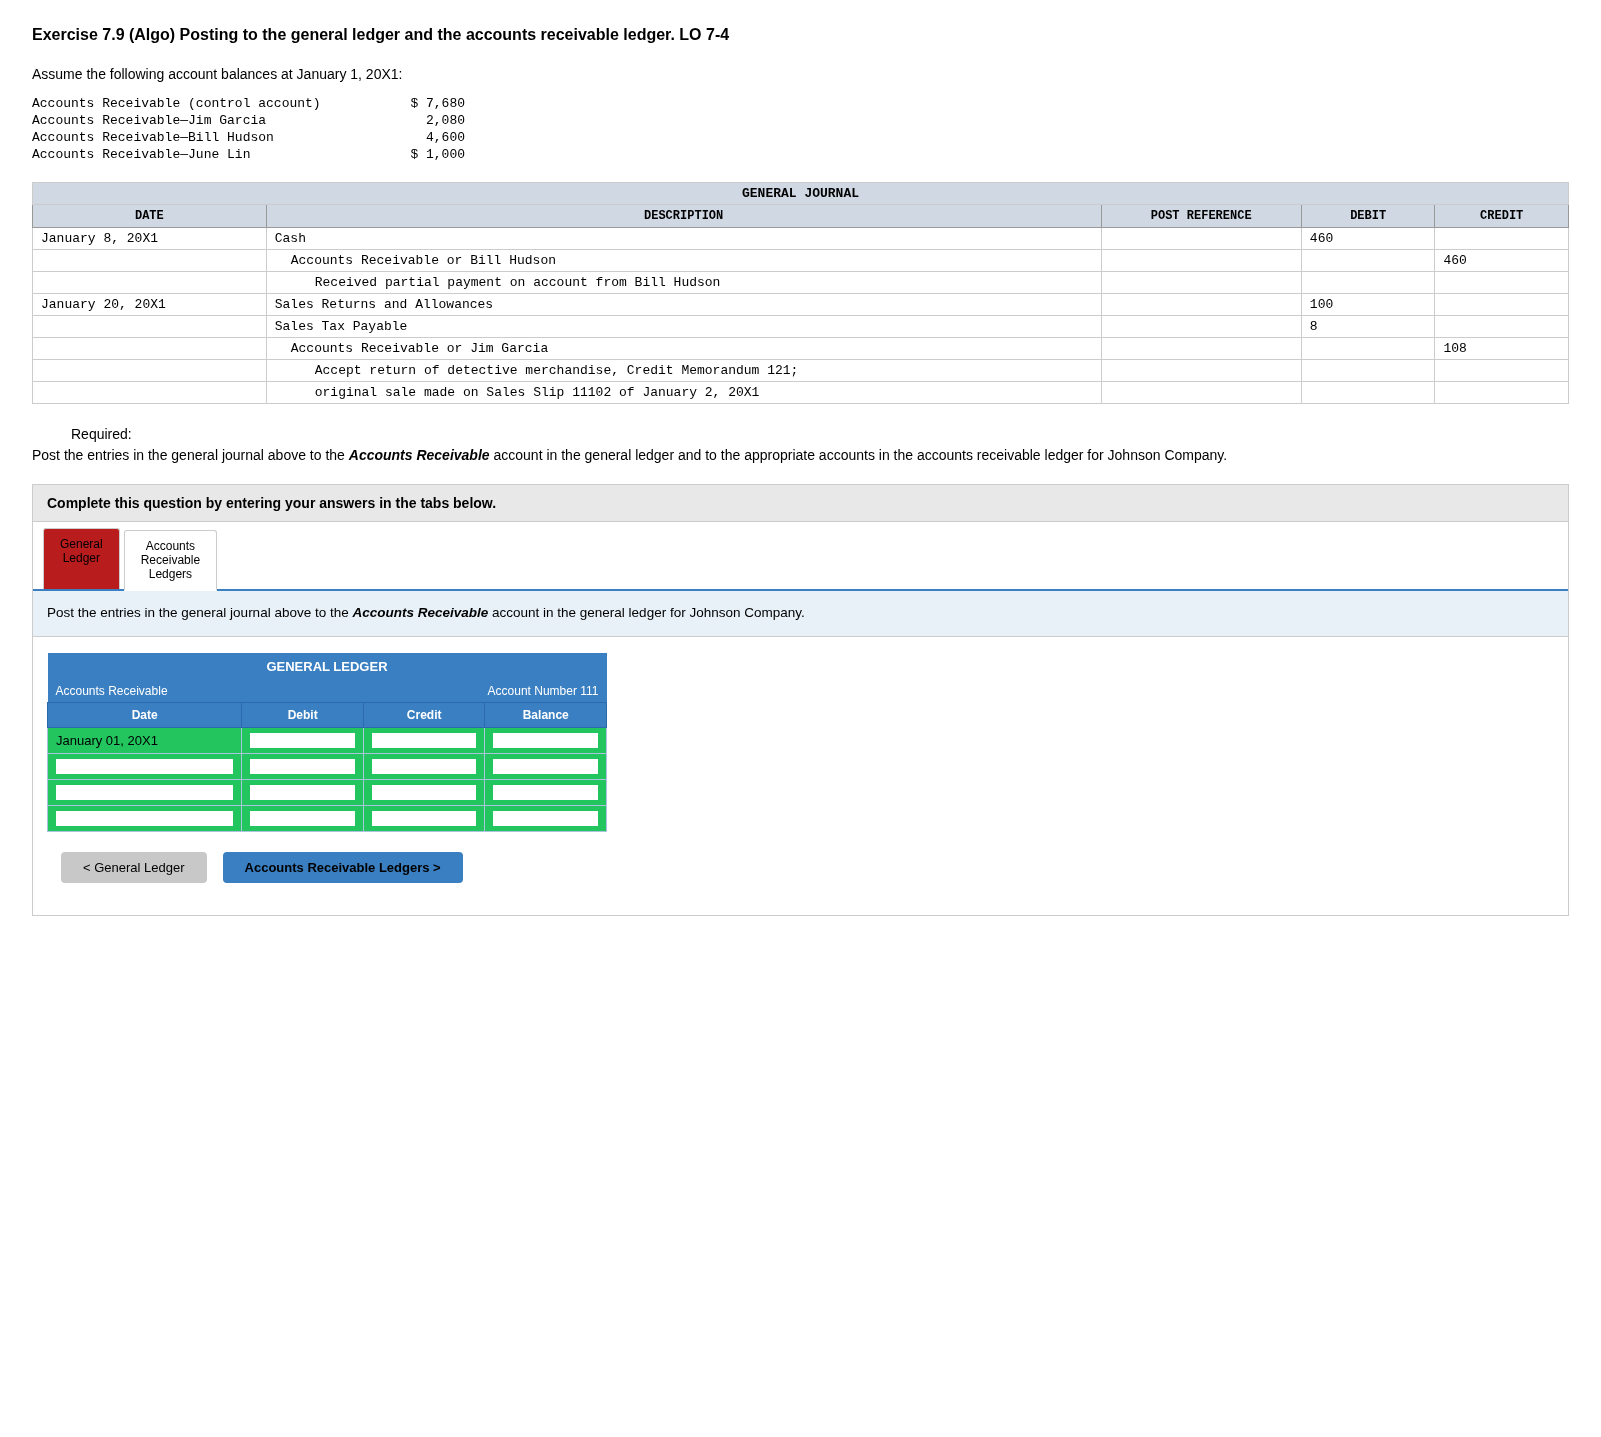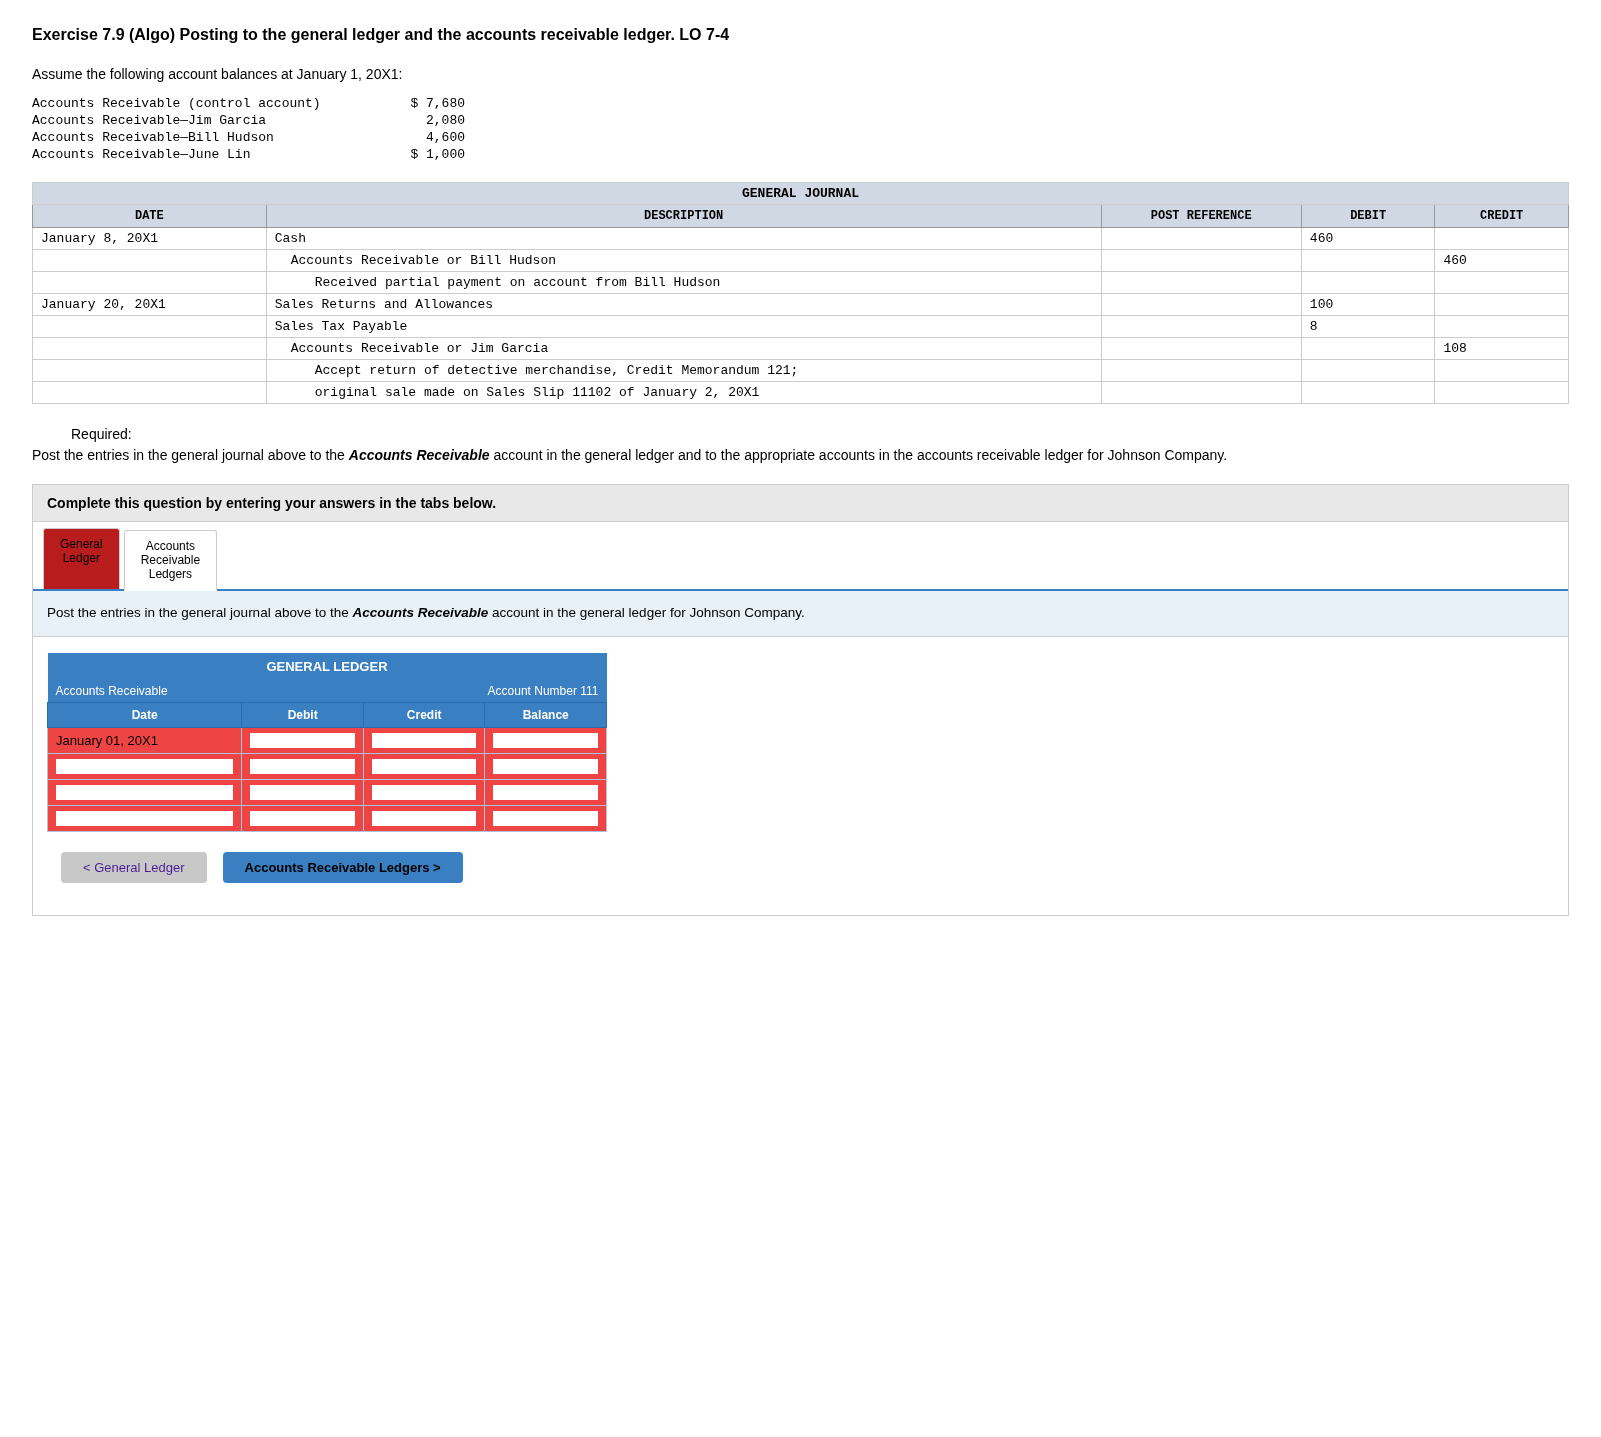--- a/index.html
+++ b/index.html
@@ -157,21 +157,21 @@
       color: #fff;
       text-align: center;
       padding: 5px 8px;
       font-size: 12px;
       border: 1px solid #2a6aad;
       font-weight: bold;
     }
     .gl-data-row td {
       border: 1px solid #aac4e0;
       padding: 5px 8px;
-      background: #ef4444;
+      background: #22c55e;
       min-height: 26px;
       height: 26px;
     }
     .gl-data-row td:first-child {
       width: 160px;
     }
     .gl-data-row td:not(:first-child) {
       width: 100px;
     }
     
@@ -184,21 +184,21 @@
     }
     .nav-btn {
       padding: 8px 22px;
       font-size: 13px;
       border: none;
       border-radius: 4px;
       cursor: pointer;
     }
     .nav-btn-prev {
       background: #c8c8c8;
-      color: #4c1d95;
+      color: #000000;
     }
     .nav-btn-next {
       background: #3a7fc1;
       color: #000000;
       font-weight: bold;
     }
     .bold-italic { font-weight: bold; font-style: italic; }
   </style>
 </head>
 <body>

